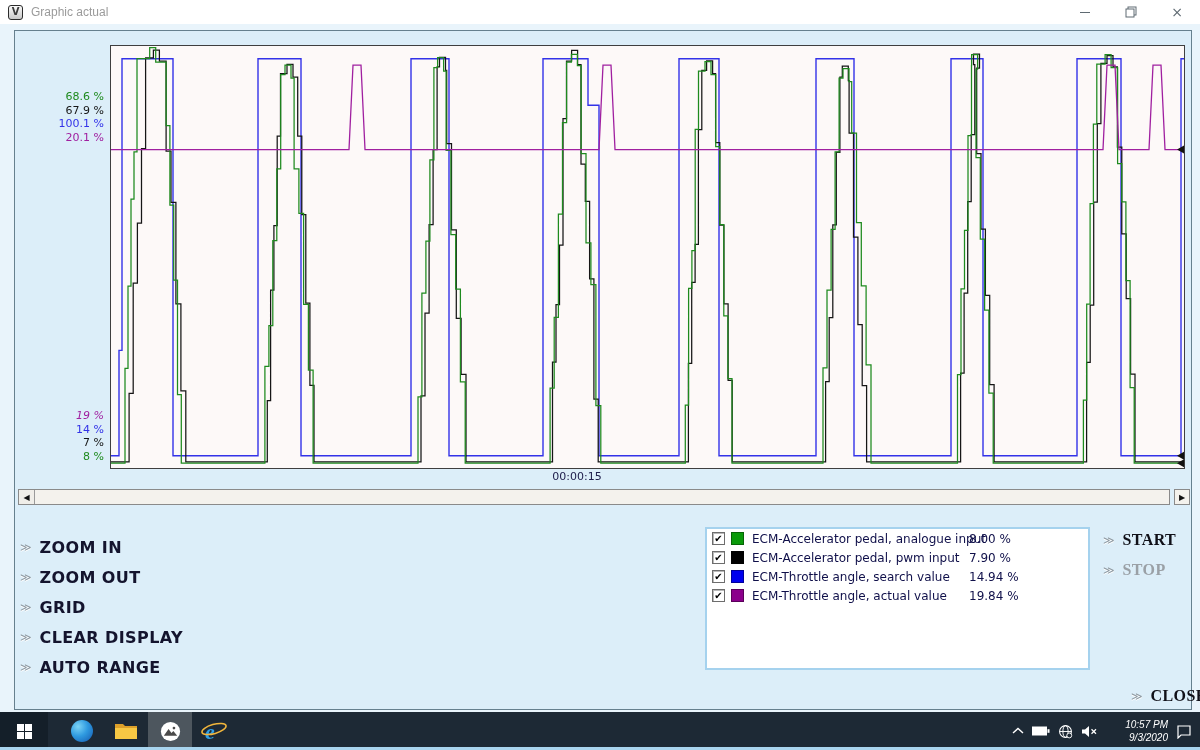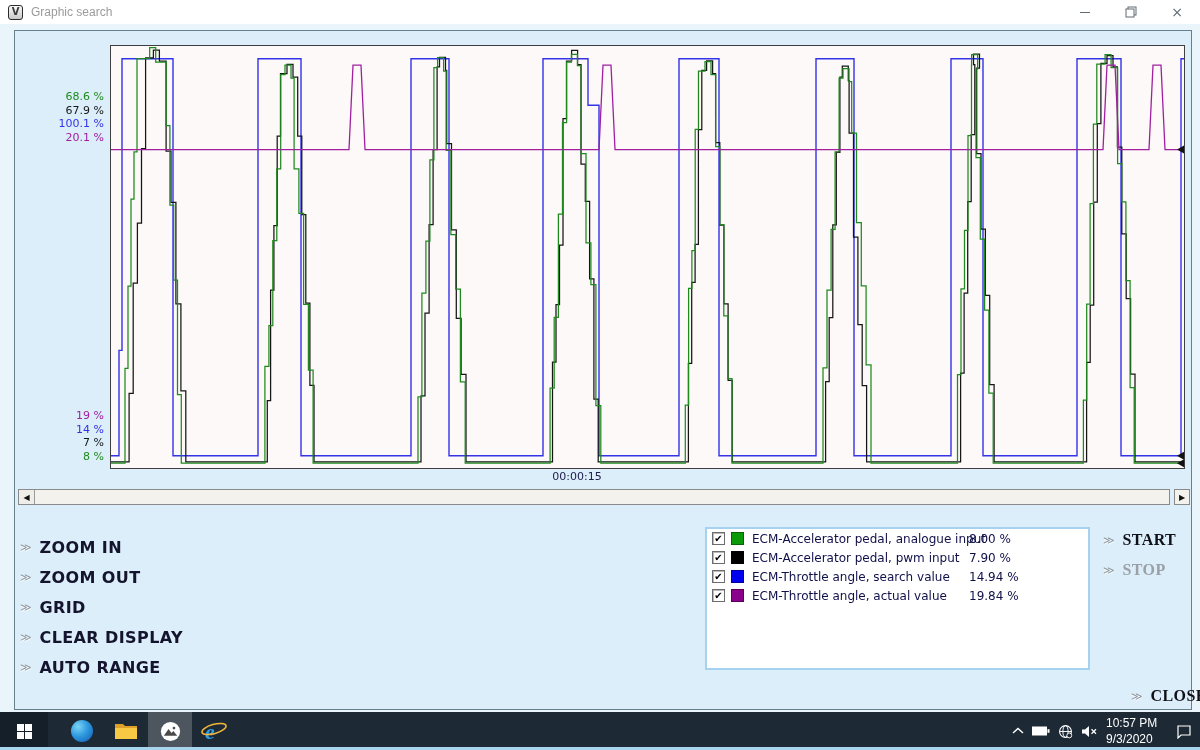--- a/index.html
+++ b/index.html
@@ -65,29 +65,29 @@
   .searchbox { width:320px; height:36px; background:#ffffff; border:1px solid #8a9298; display:flex; align-items:center; }
   .searchtext { font-size:13px; color:#444; margin-left:10px; font-family:"Liberation Sans", sans-serif; }
   .tiles { display:flex; height:38px; margin-left:12px; }
   .tile { position:relative; width:44px; height:38px; display:flex; align-items:center; justify-content:center; }
   .tile.active { background:#4d565e; }
   .underline { position:absolute; bottom:1px; left:4px; right:4px; height:2px; background:#98c5e4; }
   .edgeball { width:22px; height:22px; border-radius:50%;
               background:radial-gradient(circle at 32% 30%, #7cd4f5 0%, #2f9ae0 45%, #1457ae 100%); }
   .tray { position:absolute; right:8px; top:0; height:38px; display:flex; align-items:center; gap:8px; color:#fff; }
   .trayicon { display:flex; align-items:center; justify-content:center; }
-  .clock { width:62px; text-align:left; font-size:12px; line-height:1.35; color:#fff; font-family:"Liberation Sans", sans-serif; }
+  .clock { width:62px; text-align:right; font-size:10px; line-height:1.35; color:#fff; font-family:"Liberation Sans", sans-serif;font-style:italic; }
   .bottom-edge { position:absolute; left:0; top:747px; width:1200px; height:3px; background:#a8d4ee; }
 </style>
 </head>
 <body>
 
 <div class="titlebar">
   <div class="appicon">V</div>
-  <div class="apptitle">Graphic search</div>
+  <div class="apptitle">Graphic actual</div>
   <div class="winbtns">
     <div class="winbtn">
         <div class="minglyph"></div>
       </div>
     <div class="winbtn">
       <svg width="12" height="12" viewBox="0 0 12 12">
         <rect x="3" y="1" width="8" height="8" fill="none" stroke="#5f6a72"></rect>
         <rect x="1" y="3" width="8" height="8" fill="#ffffff" stroke="#5f6a72"></rect>
       </svg>
     </div>
@@ -111,21 +111,21 @@
     </svg>
 </div>
 
 <div class="axis-col axis-top" id="axis-top">
     <div style="color: rgb(30, 138, 30);">68.6 %</div>
     <div style="color: rgb(22, 22, 22);">67.9 %</div>
     <div style="color: rgb(51, 51, 232);">100.1 %</div>
     <div style="color: rgb(160, 32, 160);">20.1 %</div>
   </div>
 <div class="axis-col axis-bottom" id="axis-bottom">
-    <div style="color: rgb(160, 32, 160);">19 %</div>
+    <div style="color: rgb(160, 32, 160); font-style: italic;">19 %</div>
     <div style="color: rgb(51, 51, 232);">14 %</div>
     <div style="color: rgb(22, 22, 22);">7 %</div>
     <div style="color: rgb(30, 138, 30);">8 %</div>
   </div>
 
 <div class="time-label">00:00:15</div>
 
 <div class="hscroll">
   <div class="sbtn">◀</div>
 </div>

